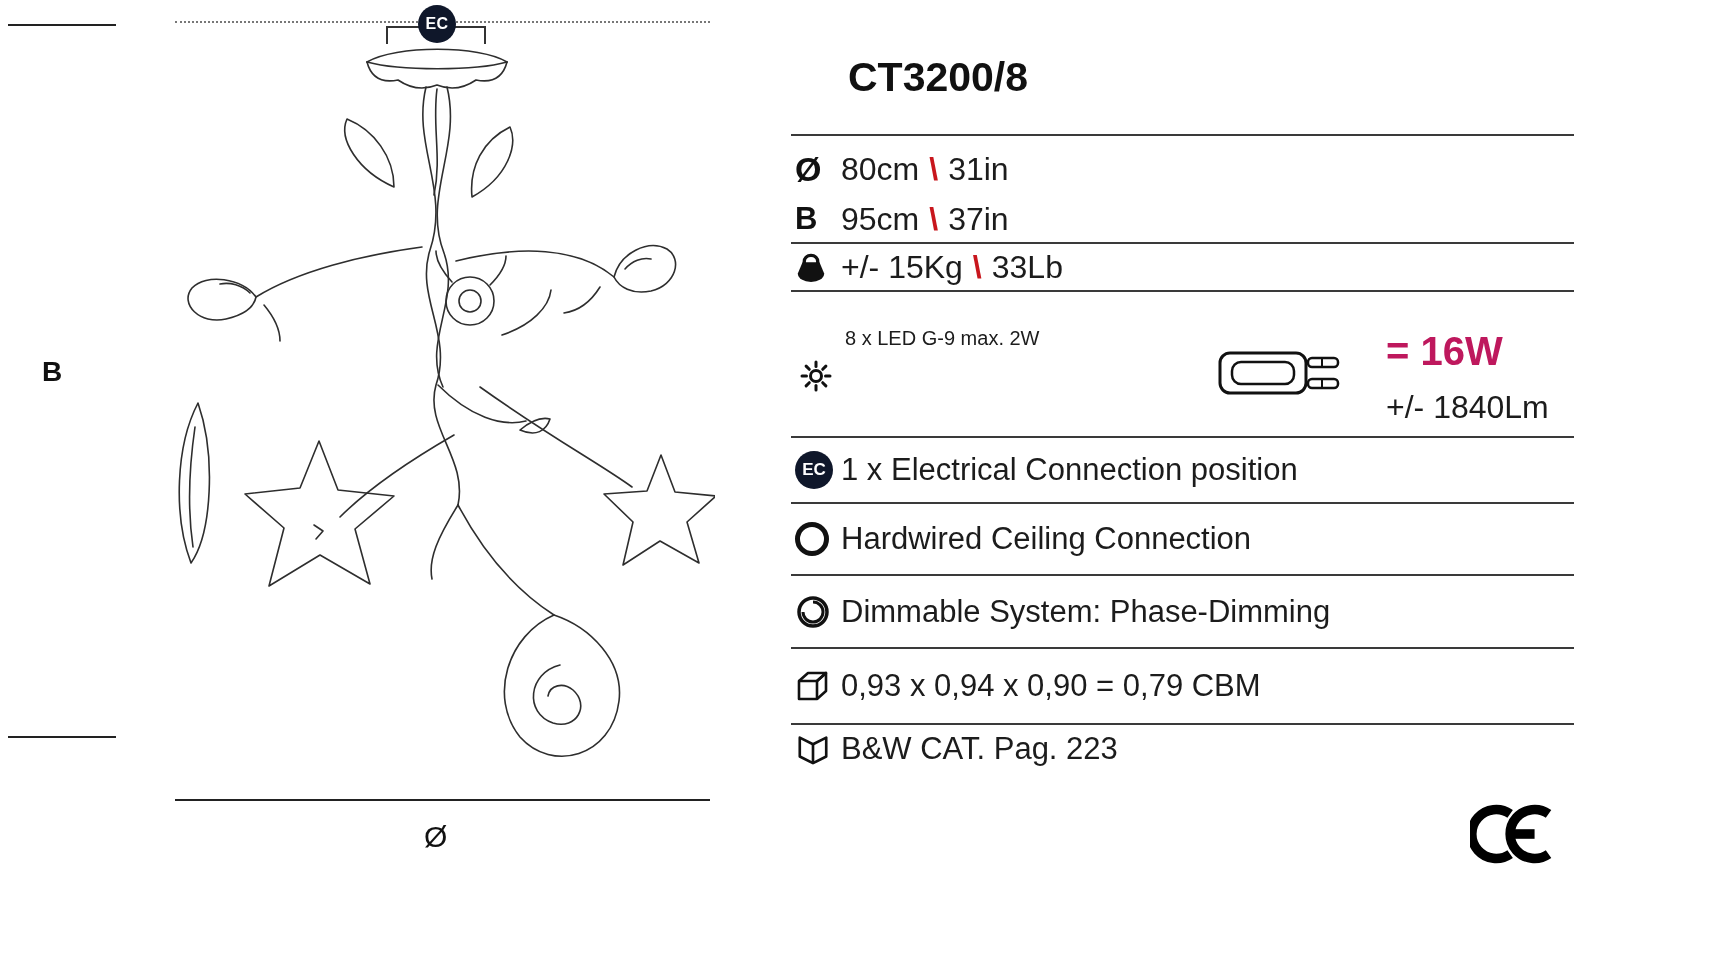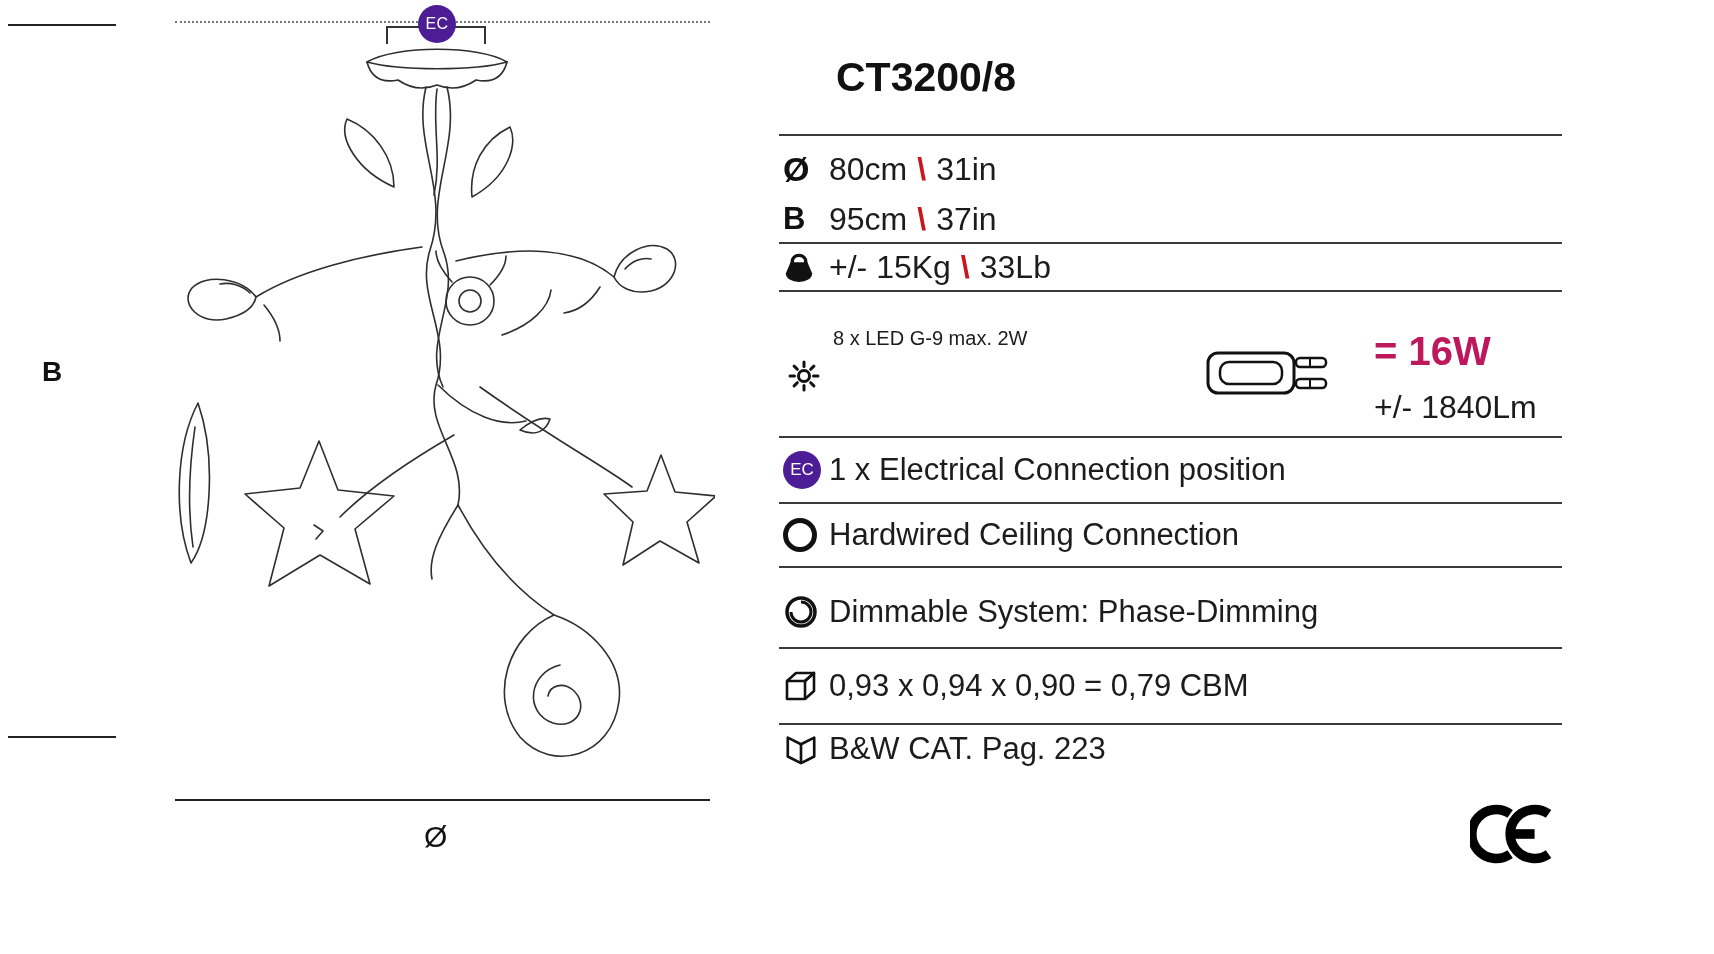--- a/index.html
+++ b/index.html
@@ -9,36 +9,36 @@
 
   
   .dim-tick { position:absolute; height:0; border-top:2px solid #222; }
   .tick-top { left:8px; top:24px; width:108px; }
   .tick-bottom { left:8px; top:736px; width:108px; }
   .b-label { position:absolute; left:42px; top:356px; font-size:28px; font-weight:700; color:#111; }
   .top-dotted { position:absolute; left:175px; top:21px; width:535px; height:0; border-top:2px dotted #777; }
   .ec-bracket { position:absolute; left:386px; top:26px; width:100px; height:18px;
                 border-top:2px solid #333; border-left:2px solid #333; border-right:2px solid #333; }
   .ec-badge { position:absolute; display:flex; align-items:center; justify-content:center;
-              background:#4c1d95; color:#fff; border-radius:50%; font-weight:400; }
+              background:#0f172a; color:#fff; border-radius:50%; font-weight:700; }
   .ec-badge-top { left:418px; top:5px; width:38px; height:38px; font-size:16px; letter-spacing:.5px; }
   .drawing-svg { position:absolute; left:170px; top:35px; }
   .dia-line { position:absolute; left:175px; top:799px; width:535px; height:0; border-top:2px solid #222; }
   .dia-label { position:absolute; left:424px; top:820px; font-size:30px; color:#111; }
 
   
   .right-panel { position:absolute; left:775px; top:0; width:783px; height:954px; }
-  .rp-row { position:absolute; left:4px; width:100%; border-bottom:2px solid #3a3a3a; }
+  .rp-row { position:absolute; left:16px; width:100%; border-bottom:2px solid #3a3a3a; }
   .rp-row.no-line { border-bottom:none; }
   .row-title    { top:0;   height:136px; }
   .row-dims     { top:136px; height:108px; padding-top:8px; }
   .row-weight   { top:244px; height:48px; display:flex; align-items:center; }
   .row-led      { top:311px; height:127px; }
   .row-ec       { top:438px; height:66px;  display:flex; align-items:center; }
-  .row-hard     { top:504px; height:64px;  display:flex; align-items:center; }
+  .row-hard     { top:504px; height:72px;  display:flex; align-items:center; }
   .row-dimmable { top:576px; height:73px;  display:flex; align-items:center; }
   .row-cbm      { top:649px; height:76px;  display:flex; align-items:center; }
   .row-cat      { top:718px; height:62px;  display:flex; align-items:center; }
 
   .page-title { padding:54px 0 0 57px; font-size:41px; font-weight:700; color:#111; }
   .spec-line { display:flex; align-items:center; height:50px; }
   .icon-col { flex:0 0 50px; width:50px; padding-left:4px; display:flex; align-items:center; }
   .glyph-icon { font-weight:700; color:#111; }
   .g-dia { font-size:34px; }
   .g-b { font-size:31px; }

